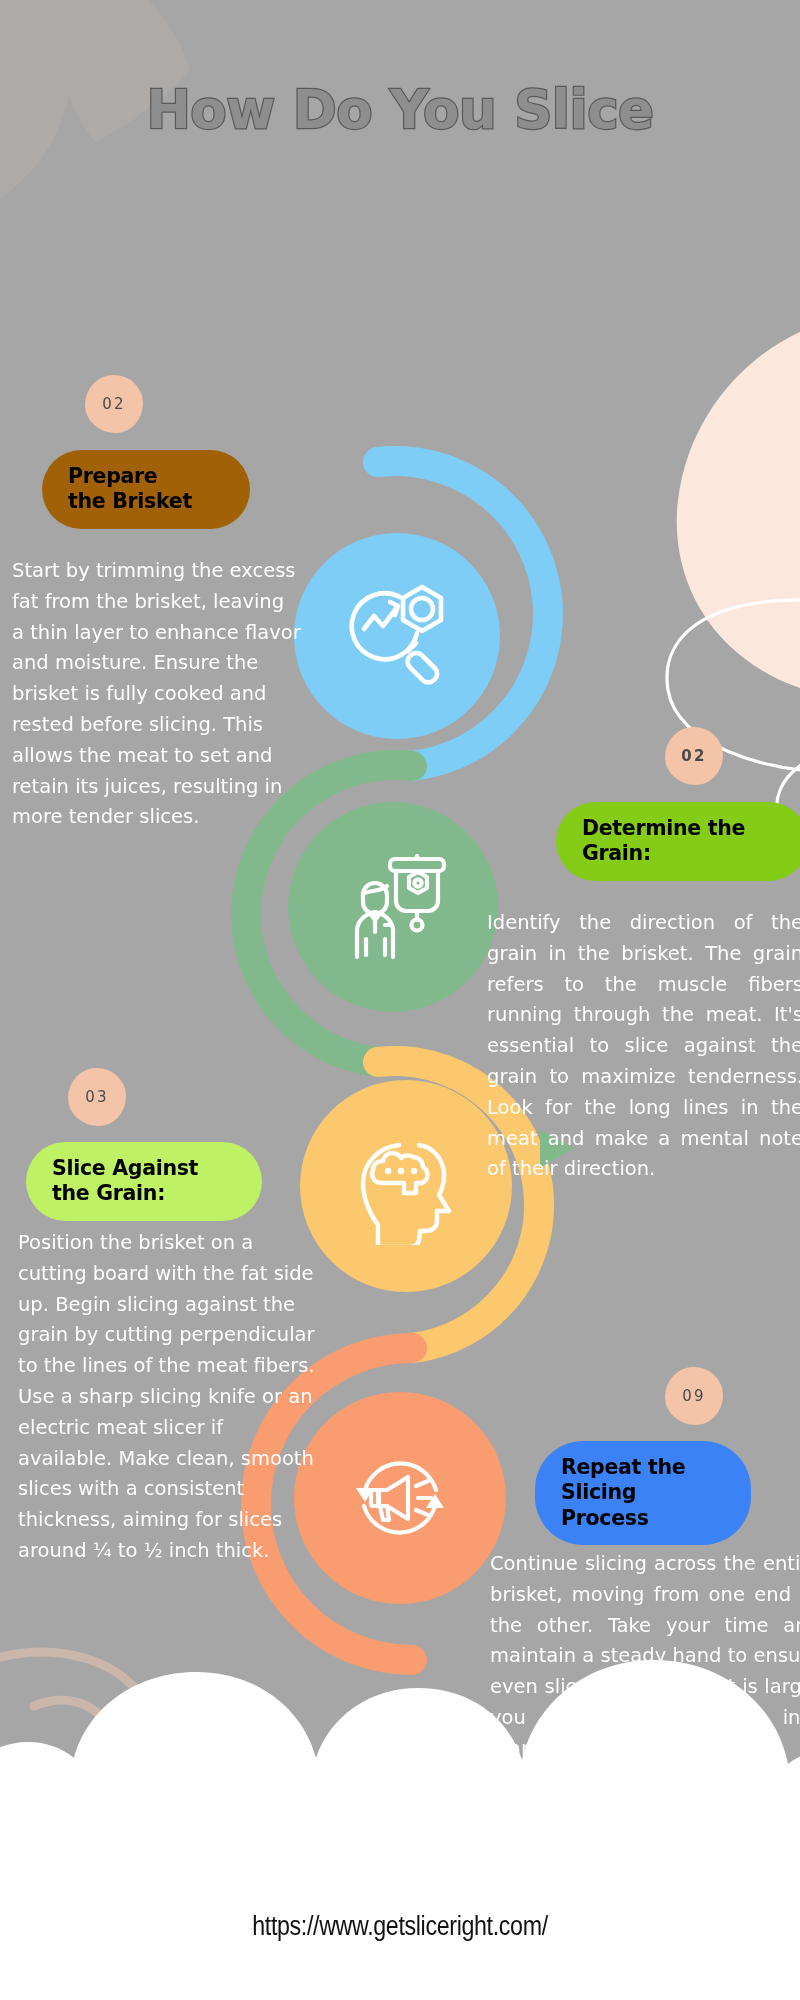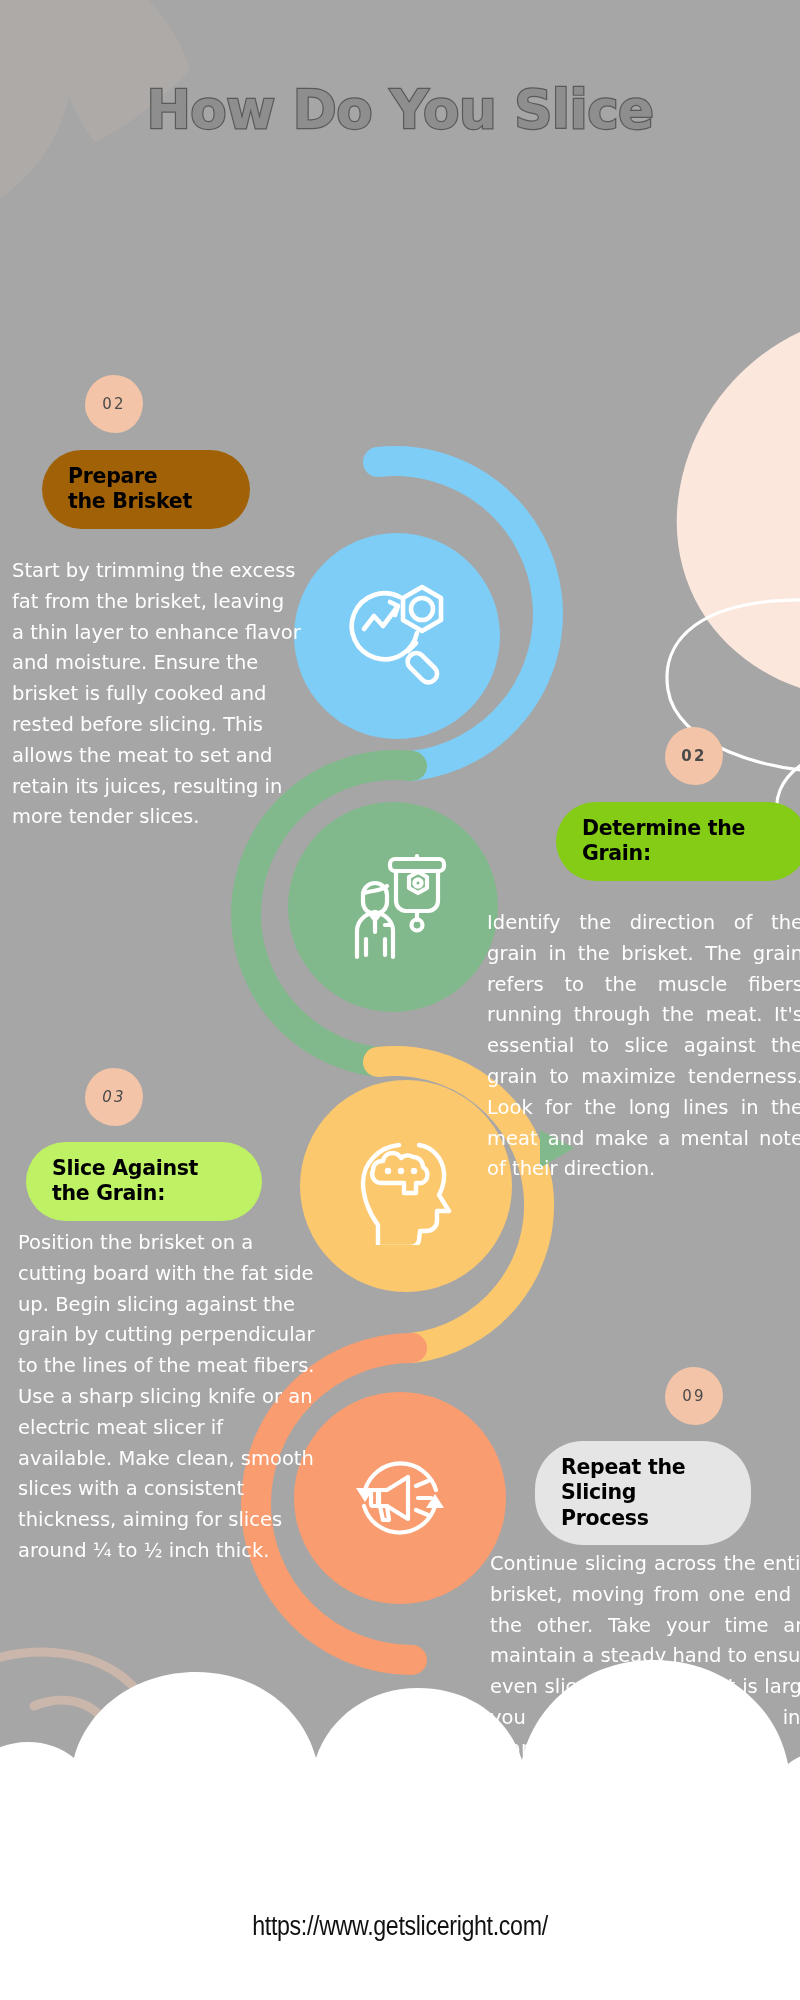--- a/index.html
+++ b/index.html
@@ -235,41 +235,41 @@
       <path d="M60,110 v-26 c0,-10 -8,-17 -18,-19"></path>
       <path d="M36,65 l6,8 l6,-8"></path>
       <path d="M42,73 v12"></path>
       <path d="M33,92 v16"></path>
       <path d="M52,92 v16"></path>
       <path d="M52,78 h5"></path>
     </svg>
   </div>
 
   <div class="step">
-    <div class="num-badge" style="left:85px; top:1068px;font-style:italic;">03</div>
+    <div class="num-badge" style="left:68px; top:1068px;">03</div>
     <div class="pill" style="left:26px; top:1142px; width:236px; background:#bef264;">Slice Against
 the Grain:</div>
     <div class="body-text body-left" style="left:18px; top:1228px; width:300px;">Position the brisket on a cutting board with the fat side up. Begin slicing against the grain by cutting perpendicular to the lines of the meat fibers. Use a sharp slicing knife or an electric meat slicer if available. Make clean, smooth slices with a consistent thickness, aiming for slices around ¼ to ½ inch thick.</div>
   </div>
 
   <div class="icon-circle" style="left:300px; top:1080px; width:212px; height:212px; background:#fcc86e;">
     <svg width="118" height="118" viewBox="0 0 118 118" fill="none" stroke="#ffffff" stroke-width="4.4" stroke-linecap="round" stroke-linejoin="round">
       <path d="M72,18 C86,20 96,32 97,46 C98,58 92,68 92,68 l10,16 h-12 v10 c0,6 -5,10 -11,10 h-6 l-1,9
                c-0.4,4 -4,7 -8,7 H31 v-22 C22,86 16,70 16,56 C16,36 32,20 52,18"></path>
       <path d="M36,34 a9,9 0 0 1 9,-8 a10,10 0 0 1 9,5 a10,10 0 0 1 12,-1 a10,10 0 0 1 10,10
                a9,9 0 0 1 -1,16 h-6 v10 h-12 v-10 H34 a9,9 0 0 1 -8,-13 a9,9 0 0 1 10,-9 z"></path>
       <circle cx="41" cy="44" r="3.2" fill="#ffffff" stroke="none"></circle>
       <circle cx="54" cy="44" r="3.2" fill="#ffffff" stroke="none"></circle>
       <circle cx="67" cy="44" r="3.2" fill="#ffffff" stroke="none"></circle>
     </svg>
   </div>
 
   <div class="step">
     <div class="num-badge" style="left:665px; top:1367px;">09</div>
-    <div class="pill" style="left:535px; top:1441px; width:216px; background:#e5e5e5;">Repeat the
+    <div class="pill" style="left:535px; top:1441px; width:216px; background:#3b82f6;">Repeat the
 Slicing Process</div>
     <div class="body-text body-just" style="left:490px; top:1549px; width:330px;"> Continue slicing across the entire brisket, moving from one end to the other. Take your time and maintain a steady hand to ensure even slices. If the brisket is large, you may need to cut it into manageable sections.</div>
   </div>
 
   <div class="icon-circle" style="left:294px; top:1392px; width:212px; height:212px; background:#f99c70;">
     <svg width="120" height="120" viewBox="0 0 120 120" fill="none" stroke="#ffffff" stroke-width="4.2" stroke-linecap="round" stroke-linejoin="round">
       <path d="M25,52 A37,37 0 0 1 96,52"></path>
       <path d="M95,68 A37,37 0 0 1 24,68"></path>
       <path d="M16,50 h18 l-9,14 z" fill="#ffffff" stroke="none"></path>
       <path d="M104,70 h-18 l9,-14 z" fill="#ffffff" stroke="none"></path>

